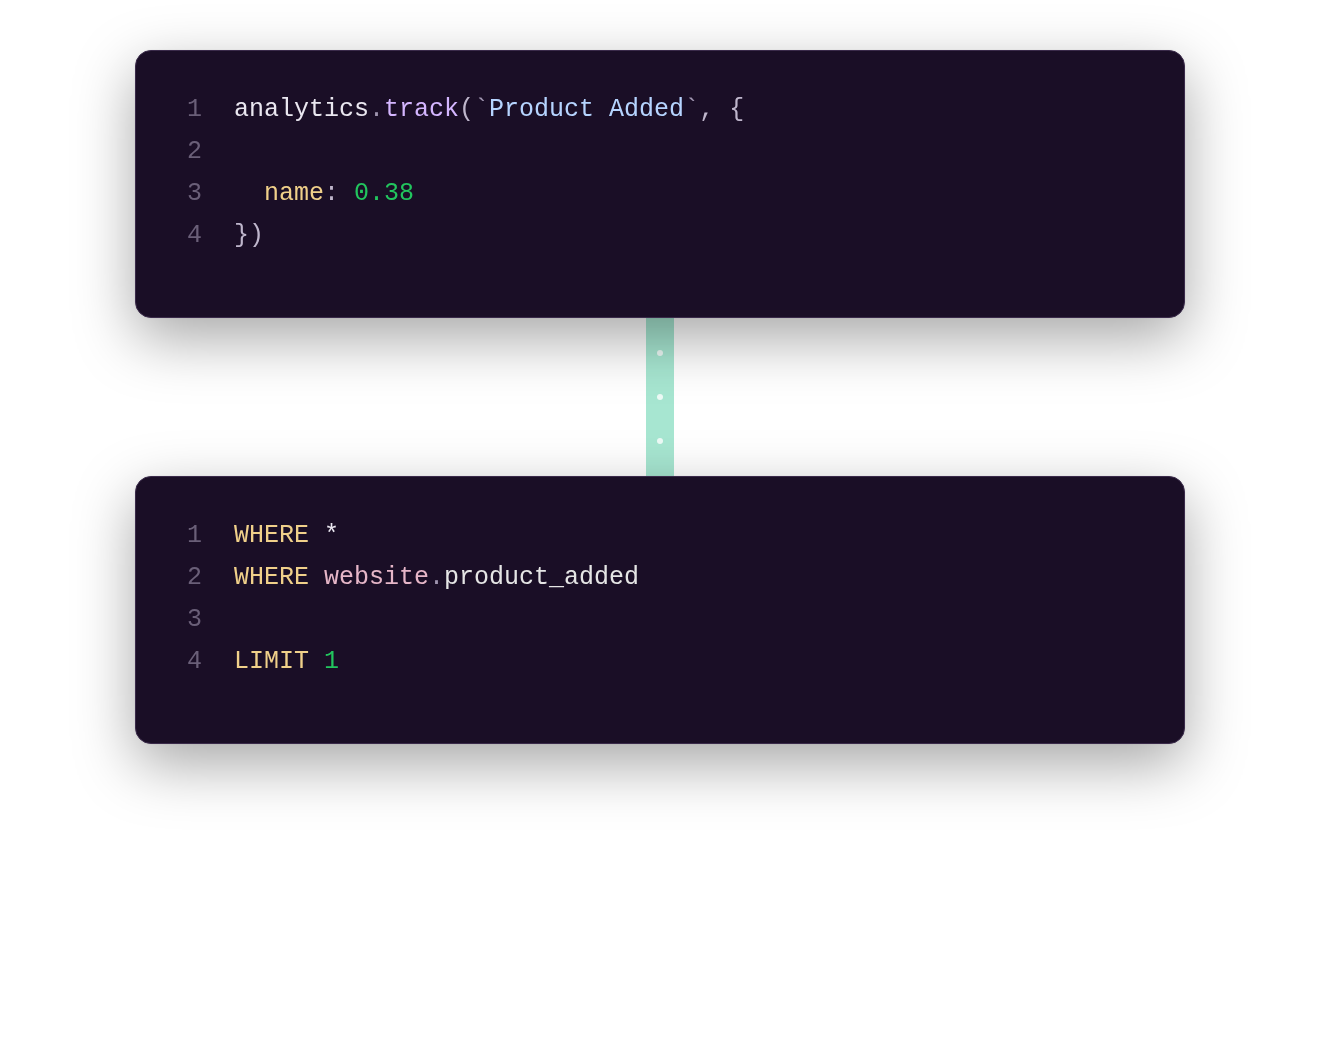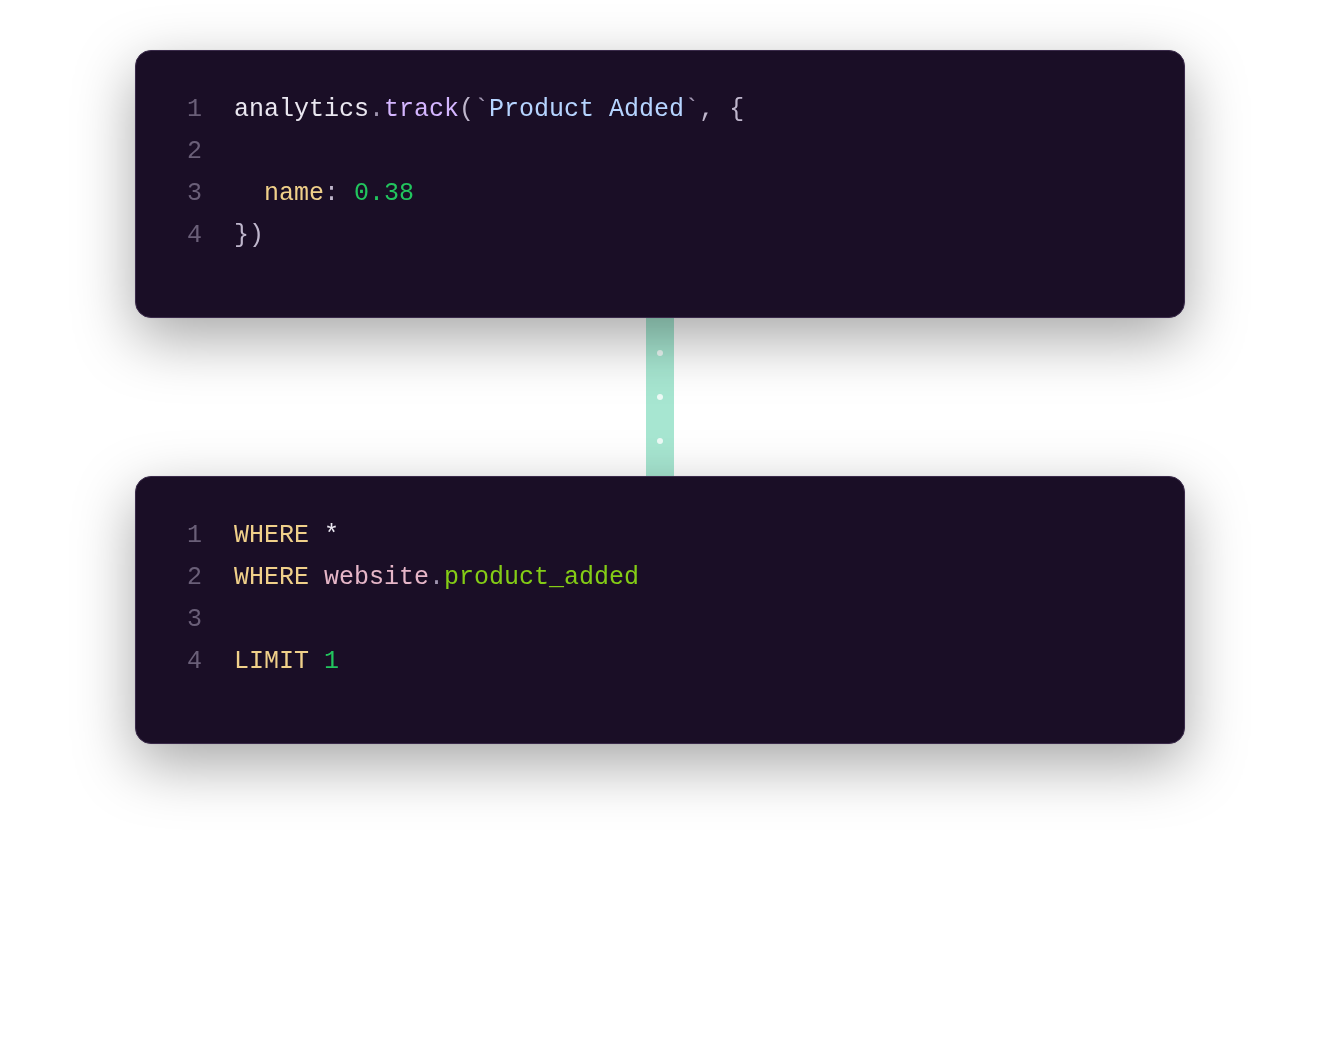--- a/index.html
+++ b/index.html
@@ -49,21 +49,21 @@
   .tk-str    { color: #b6d4ff; }
   .tk-brace  { color: #bfb6cc; }
   .tk-prop   { color: #f0d08a; }
   .tk-colon  { color: #bfb6cc; }
   .tk-num    { color: #22c55e; }
   .tk-comma  { color: #bfb6cc; }
   .tk-kw     { color: #f0d08a; }
   .tk-star   { color: #eae7f0; }
   .tk-ident  { color: #b6d4ff; }
   .tk-schema { color: #e6b6c8; margin-top: 36px; }
-  .tk-table  { color: #84cc16; }
+  .tk-table  { color: #e5e5e5; }
   .tk-lit    { color: #b6d4ff; }
 
   .connector {
     width: 28px;
     height: 170px;
     background: #a7e6d1;
     position: relative;
     z-index: 1;
     display: flex;
     flex-direction: column;

